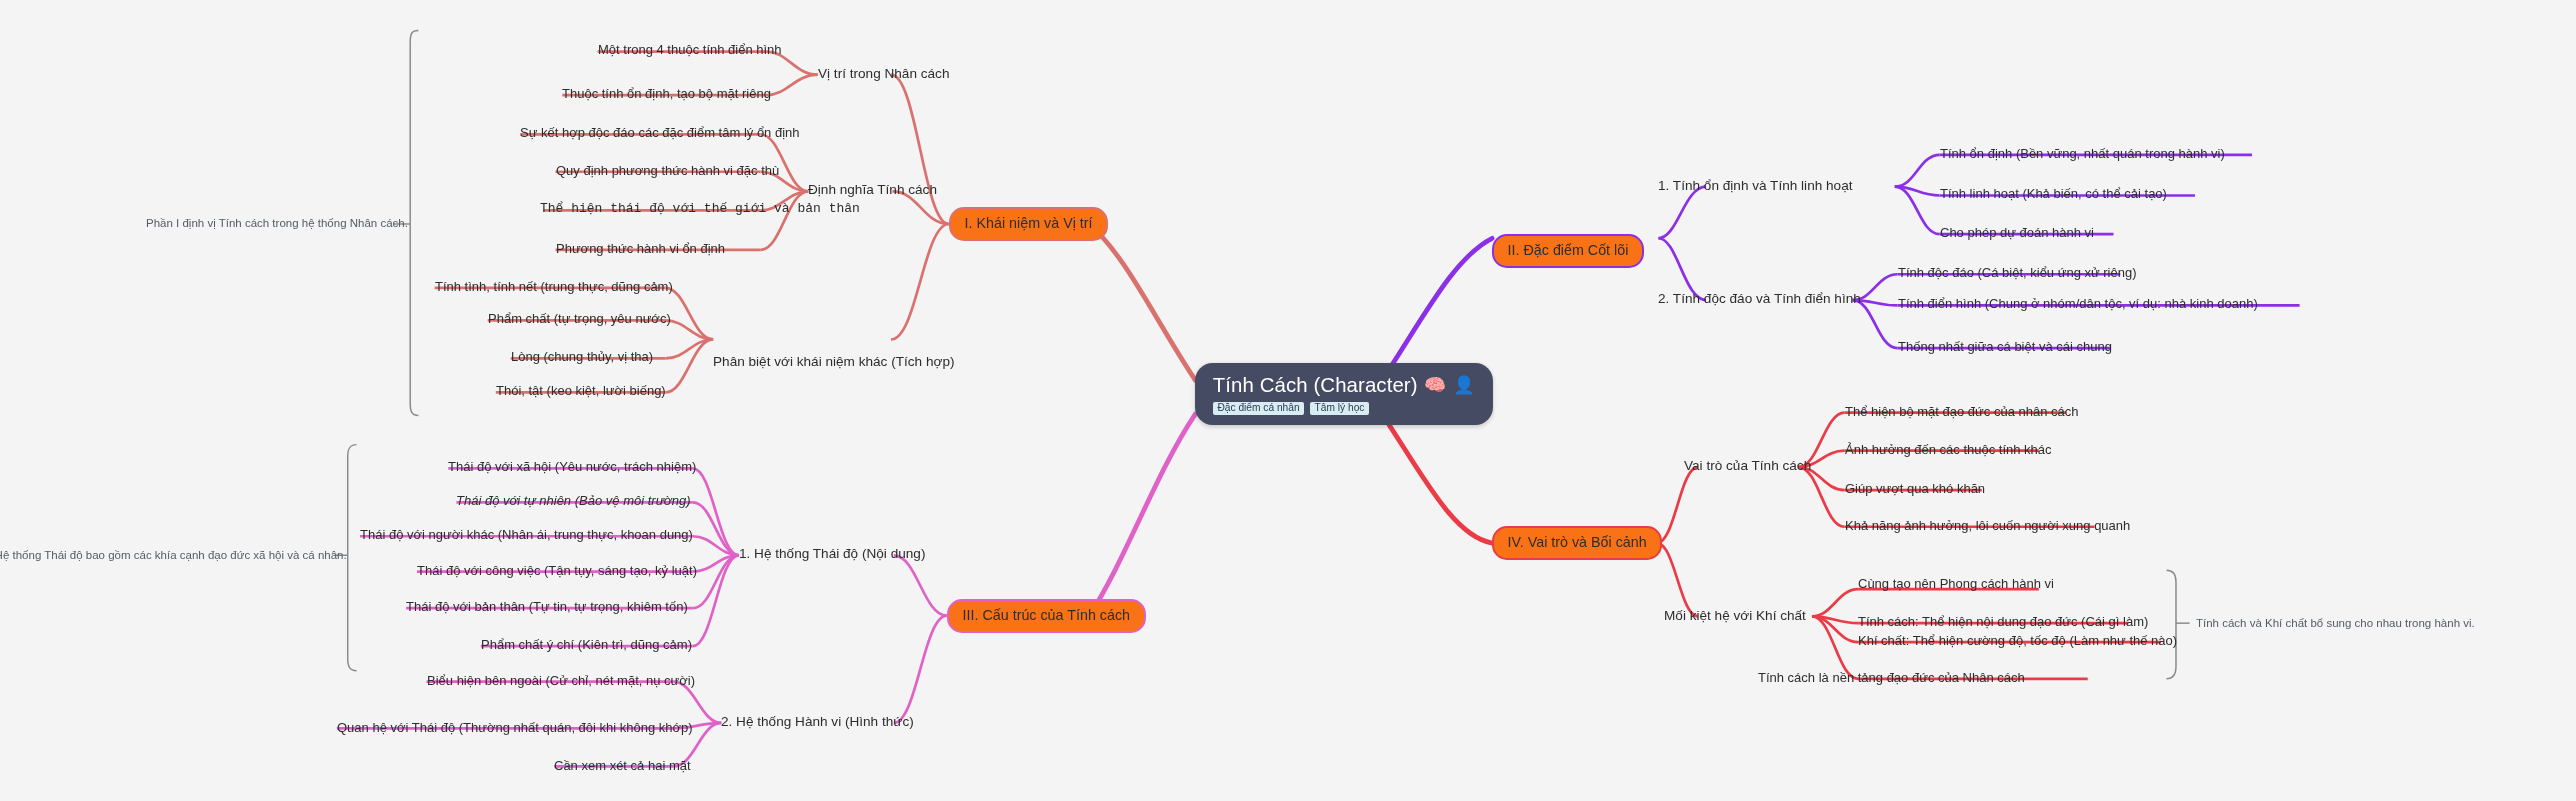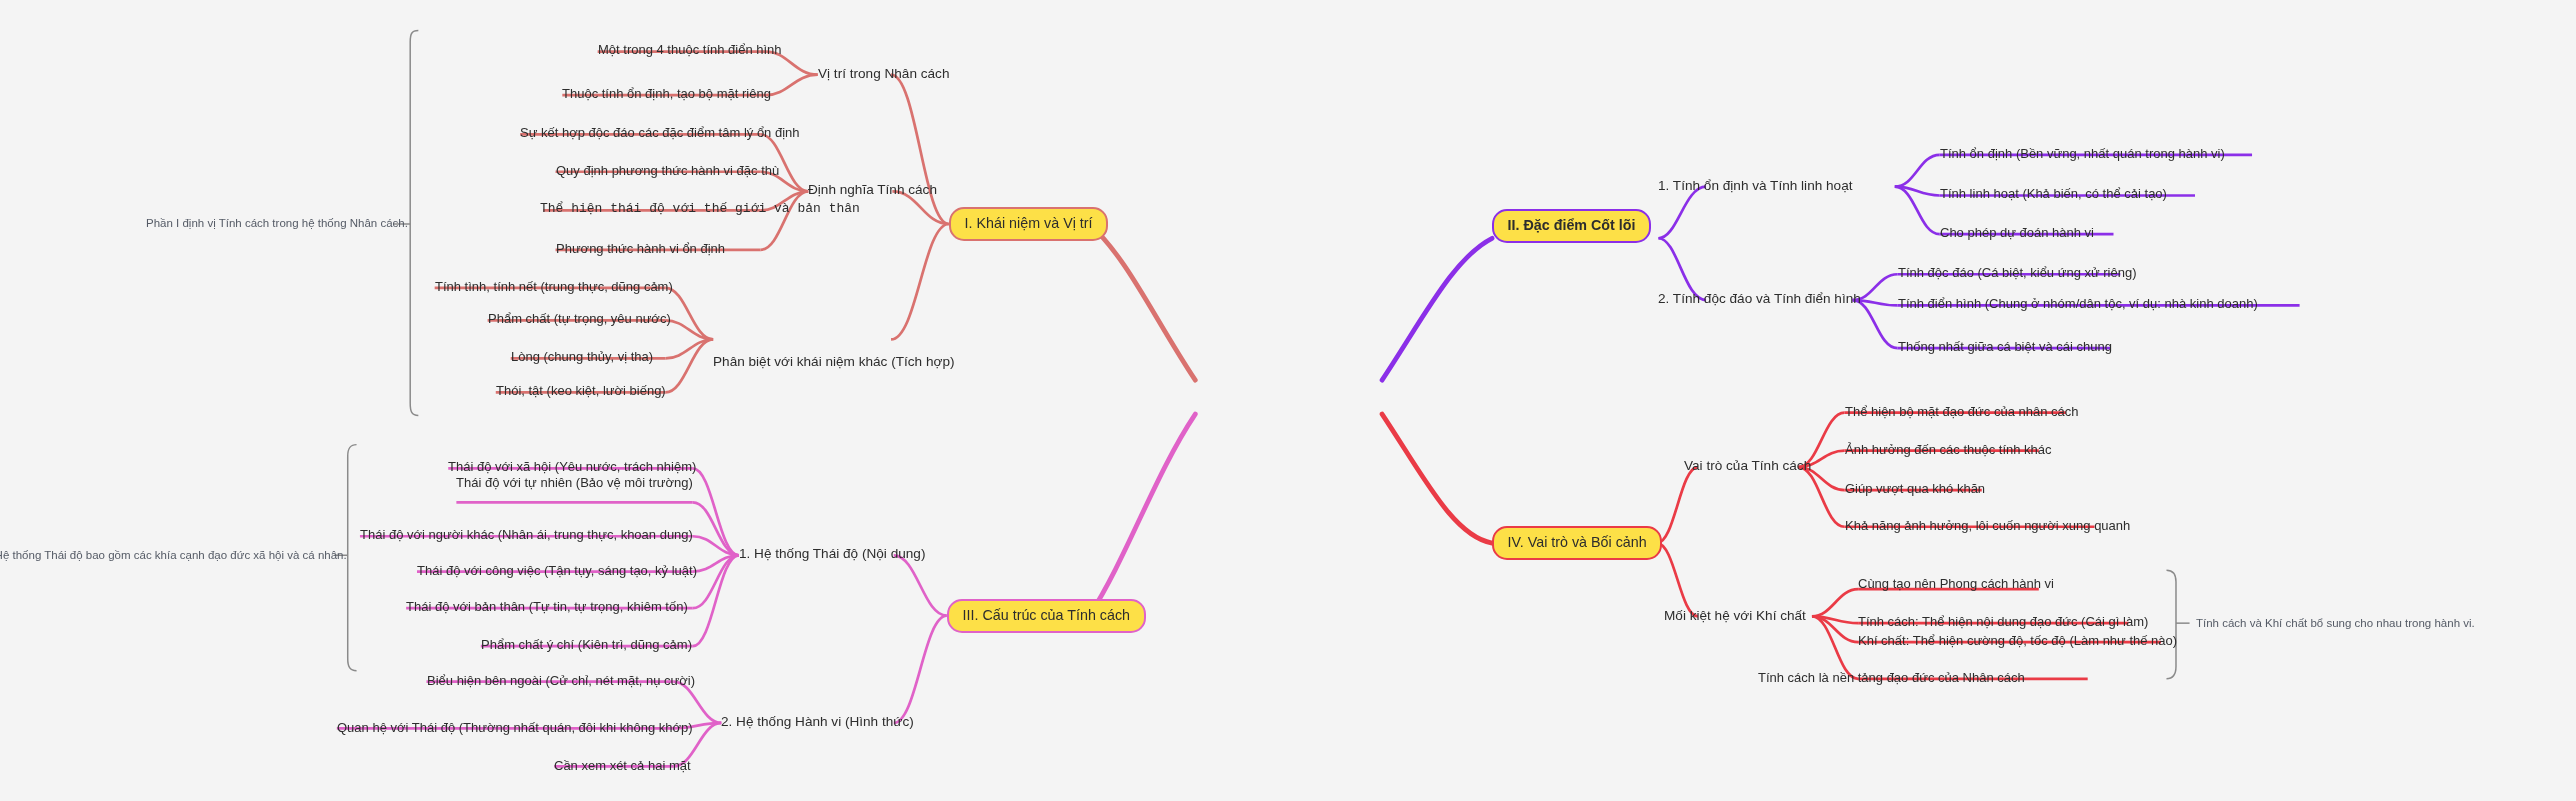--- a/index.html
+++ b/index.html
@@ -30,21 +30,21 @@
   .root-emoji{font-size:17.7px;line-height:1;}
   .root-tags{display:flex;gap:5.4px;}
   .root-tag{
     background:#d8ecf2;color:#2c3e50;font-size:10.2px;
     padding:0.7px 4.8px 2px 4.8px;border-radius:2px;white-space:nowrap;
   }
 
   
   .pill{
     position:absolute;
-    background:#fde047;
+    background:#f97316;
     border:2px solid #d9726f;
     border-radius:15px;
     padding:6.1px 13.6px 7.5px 13.6px;
     font-size:14.3px;
     white-space:nowrap;
     color:#2d2d2d;
     box-sizing:border-box;
   }
   .pill.purple{border-color:#8b2fe8;}
   .pill.pink{border-color:#e062c8;}
@@ -173,20 +173,31 @@
     <path d="M2736,918 L3134,918" stroke="#ea3b46" stroke-width="4" fill="none"></path>
     <path d="M2668,908 C2698,908 2706,946 2736,946" stroke="#ea3b46" stroke-width="4" fill="none"></path>
     <path d="M2736,946 L3182,946" stroke="#ea3b46" stroke-width="4" fill="none"></path>
     <path d="M2668,908 C2698,908 2706,1000 2736,1000" stroke="#ea3b46" stroke-width="4" fill="none"></path>
     <path d="M2736,1000 L3074,1000" stroke="#ea3b46" stroke-width="4" fill="none"></path>
 
     <path d="M3190,840 C3200,840 3204,846 3204,857 L3204,982 C3204,994 3200,1000 3190,1000" stroke="#8a8a8a" stroke-width="2.2" fill="none"></path>
     <path d="M3204,918 L3224,918" stroke="#8a8a8a" stroke-width="2.2" fill="none"></path>
   </svg>
 
+  <div class="root-node" style="left:1195px;top:363px;">
+    <div class="root-title">
+      <span>Tính Cách (Character)</span>
+      <span class="root-emoji">🧠</span>
+      <span class="root-emoji">👤</span>
+    </div>
+    <div class="root-tags">
+      <span class="root-tag">Đặc điểm cá nhân</span>
+      <span class="root-tag">Tâm lý học</span>
+    </div>
+  </div>
 
   <div class="pill" style="left:949px;top:207px;">I. Khái niệm và Vị trí</div>
 
   <div class="leaf mid" style="left:818px;top:67px;">Vị trí trong Nhân cách</div>
   <div class="leaf" style="left:598px;top:43px;">Một trong 4 thuộc tính điển hình</div>
   <div class="leaf" style="left:562px;top:87px;">Thuộc tính ổn định, tạo bộ mặt riêng</div>
 
   <div class="leaf mid" style="left:808px;top:183px;">Định nghĩa Tính cách</div>
   <div class="leaf" style="left:520px;top:126px;">Sự kết hợp độc đáo các đặc điểm tâm lý ổn định</div>
   <div class="leaf" style="left:556px;top:164px;">Quy định phương thức hành vi đặc thù</div>
@@ -194,37 +205,37 @@
   <div class="leaf" style="left:556px;top:242px;">Phương thức hành vi ổn định</div>
 
   <div class="leaf mid" style="left:713px;top:331px;margin-top:24px;">Phân biệt với khái niệm khác (Tích hợp)</div>
   <div class="leaf" style="left:435px;top:280px;">Tính tình, tính nết (trung thực, dũng cảm)</div>
   <div class="leaf" style="left:488px;top:312px;">Phẩm chất (tự trọng, yêu nước)</div>
   <div class="leaf" style="left:511px;top:350px;">Lòng (chung thủy, vị tha)</div>
   <div class="leaf" style="left:496px;top:384px;">Thói, tật (keo kiệt, lười biếng)</div>
 
   <div class="annot" style="left:146px;top:217px;">Phần I định vị Tính cách trong hệ thống Nhân cách.</div>
 
-  <div class="pill purple" style="left:1492px;top:209px;font-weight:bold;">II. Đặc điểm Cốt lõi</div>
+  <div class="pill purple" style="left:1492px;top:234px;">II. Đặc điểm Cốt lõi</div>
 
   <div class="leaf mid" style="left:1658px;top:179px;">1. Tính ổn định và Tính linh hoạt</div>
   <div class="leaf" style="left:1940px;top:147px;">Tính ổn định (Bền vững, nhất quán trong hành vi)</div>
   <div class="leaf" style="left:1940px;top:187px;">Tính linh hoạt (Khả biến, có thể cải tạo)</div>
   <div class="leaf" style="left:1940px;top:226px;">Cho phép dự đoán hành vi</div>
 
   <div class="leaf mid" style="left:1658px;top:292px;">2. Tính độc đáo và Tính điển hình</div>
   <div class="leaf" style="left:1898px;top:266px;">Tính độc đáo (Cá biệt, kiểu ứng xử riêng)</div>
   <div class="leaf" style="left:1898px;top:297px;">Tính điển hình (Chung ở nhóm/dân tộc, ví dụ: nhà kinh doanh)</div>
   <div class="leaf" style="left:1898px;top:340px;">Thống nhất giữa cá biệt và cái chung</div>
 
   <div class="pill pink" style="left:947px;top:599px;">III. Cấu trúc của Tính cách</div>
 
   <div class="leaf mid" style="left:739px;top:547px;">1. Hệ thống Thái độ (Nội dung)</div>
   <div class="leaf" style="left:448px;top:460px;">Thái độ với xã hội (Yêu nước, trách nhiệm)</div>
-  <div class="leaf" style="left:456px;top:476px;">Thái độ với tự nhiên (Bảo vệ môi trường)</div>
+  <div class="leaf" style="left:456px;top:494px;font-style:italic;">Thái độ với tự nhiên (Bảo vệ môi trường)</div>
   <div class="leaf" style="left:360px;top:528px;">Thái độ với người khác (Nhân ái, trung thực, khoan dung)</div>
   <div class="leaf" style="left:417px;top:564px;">Thái độ với công việc (Tận tụy, sáng tạo, kỷ luật)</div>
   <div class="leaf" style="left:406px;top:600px;">Thái độ với bản thân (Tự tin, tự trọng, khiêm tốn)</div>
   <div class="leaf" style="left:481px;top:638px;">Phẩm chất ý chí (Kiên trì, dũng cảm)</div>
 
   <div class="leaf mid" style="left:721px;top:715px;">2. Hệ thống Hành vi (Hình thức)</div>
   <div class="leaf" style="left:427px;top:674px;">Biểu hiện bên ngoài (Cử chỉ, nét mặt, nụ cười)</div>
   <div class="leaf" style="left:337px;top:721px;">Quan hệ với Thái độ (Thường nhất quán, đôi khi không khớp)</div>
   <div class="leaf" style="left:554px;top:759px;">Cần xem xét cả hai mặt</div>
 

